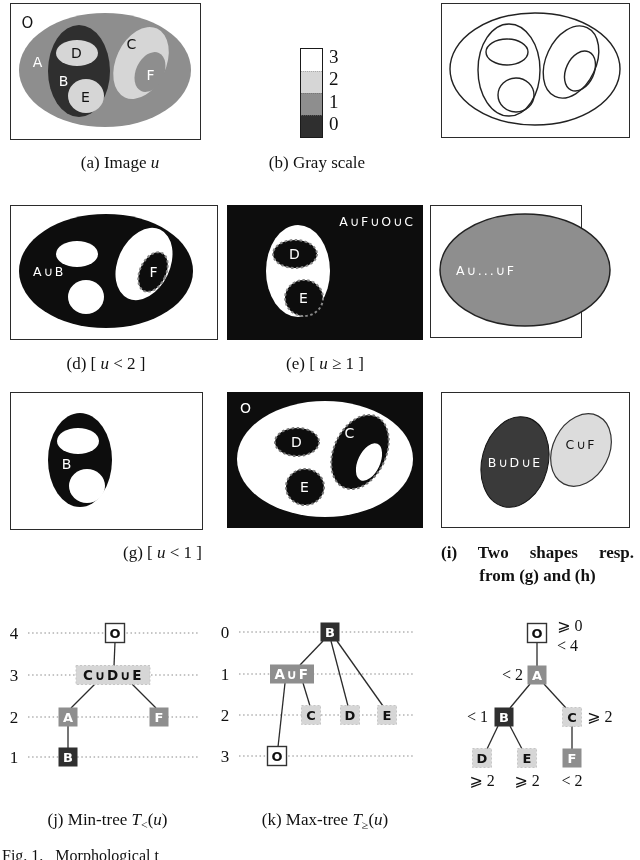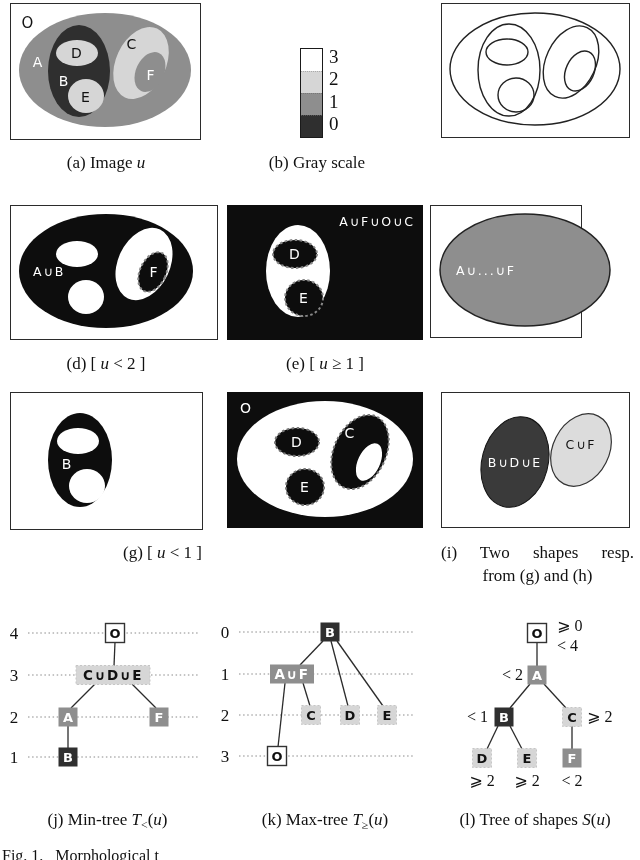--- a/index.html
+++ b/index.html
@@ -69,21 +69,21 @@
         <ellipse cx="93" cy="65" rx="85" ry="56"></ellipse>
         <ellipse cx="67" cy="66" rx="31" ry="46"></ellipse>
         <ellipse cx="65" cy="48" rx="21" ry="13"></ellipse>
         <ellipse cx="74" cy="91" rx="18" ry="17"></ellipse>
         <ellipse cx="129" cy="58" rx="25" ry="38" transform="rotate(25 129 58)"></ellipse>
         <ellipse cx="138" cy="67" rx="14" ry="21" transform="rotate(25 138 67)"></ellipse>
       </g>
     </svg>
   </div>
 
-  <div class="caption" style="left:10px;top:151px;width:192px;"><span>(a) Image </span><i>u</i></div>
+  <div class="caption" style="left:24px;top:151px;width:192px;"><span>(a) Image </span><i>u</i></div>
   <div class="caption" style="left:217px;top:151px;width:200px;"><span>(b) Gray scale</span></div>
 
   <div class="panel bordered" style="left:10px;top:205px;width:208px;height:135px;">
     <svg width="190" height="132" viewBox="0 0 190 132">
       <ellipse cx="95" cy="65" rx="87" ry="57" fill="var(--black)"></ellipse>
       <ellipse cx="66" cy="48" rx="21" ry="13" fill="#fff"></ellipse>
       <ellipse cx="75" cy="91" rx="18" ry="17" fill="#fff"></ellipse>
       <ellipse cx="133" cy="58" rx="26" ry="38" transform="rotate(25 133 58)" fill="#fff"></ellipse>
       <ellipse cx="142" cy="66" rx="13" ry="21" transform="rotate(25 142 66)" fill="var(--black)" stroke="#8a8a8a" stroke-width="2" stroke-dasharray="2.5 2.5"></ellipse>
       <text x="22" y="70" class="lbl-sm w">A∪B</text>
@@ -138,21 +138,21 @@
   <div class="panel bordered" style="left:441px;top:392px;width:189px;height:136px;">
     <svg width="186" height="133" viewBox="0 0 186 133">
       <ellipse cx="73" cy="69" rx="33" ry="46" transform="rotate(15 73 69)" fill="#3a3a3a" stroke="#111" stroke-width="1"></ellipse>
       <ellipse cx="139" cy="57" rx="28" ry="38" transform="rotate(27 139 57)" fill="#dcdcdc" stroke="#333" stroke-width="1.2"></ellipse>
       <text x="73" y="74" class="lbl-sm w" text-anchor="middle">B∪D∪E</text>
       <text x="139" y="56" class="lbl-sm k" text-anchor="middle">C∪F</text>
     </svg>
   </div>
 
   <div class="caption" style="left:10px;top:541px;width:192px;text-align:right;"><span>(g) [ </span><i>u</i><span> &lt; 1 ]</span></div>
-  <div class="caption" style="left:441px;top:541px;width:193px;">
+  <div class="caption" style="left:441px;top:541px;width:193px;font-weight:bold;">
     <div class="just"><span>(i) Two shapes resp.</span></div>
     <div><span>from (g) and (h)</span></div>
   </div>
 
   <div class="panel" style="left:2px;top:615px;width:211px;height:190px;">
     <svg width="211" height="190" viewBox="0 0 211 190">
       <line x1="26" y1="18" x2="198" y2="18" class="dotline"></line>
       <line x1="26" y1="60" x2="198" y2="60" class="dotline"></line>
       <line x1="26" y1="102" x2="198" y2="102" class="dotline"></line>
       <line x1="26" y1="142" x2="198" y2="142" class="dotline"></line>
@@ -235,17 +235,16 @@
       <text x="58" y="107" class="ann" text-anchor="end">&lt; 1</text>
       <text x="157" y="107" class="ann">⩾ 2</text>
       <text x="52" y="171" class="ann" text-anchor="middle">⩾ 2</text>
       <text x="97" y="171" class="ann" text-anchor="middle">⩾ 2</text>
       <text x="142" y="171" class="ann" text-anchor="middle">&lt; 2</text>
     </svg>
   </div>
 
   <div class="caption" style="left:5px;top:808px;width:205px;"><span>(j) Min-tree </span><i>T</i><sub>&lt;</sub><span>(</span><i>u</i><span>)</span></div>
   <div class="caption" style="left:220px;top:808px;width:210px;"><span>(k) Max-tree </span><i>T</i><sub>≥</sub><span>(</span><i>u</i><span>)</span></div>
-  <div class="caption" style="left:430px;top:808px;width:210px;"><span>(l) Tree of shapes </span><i>S</i><span>(</span><i>u</i><span>)</span></div>
 
   <div class="figcap">Fig. 1.   Morphological t</div>
 
 </div>
 
 </body></html>

